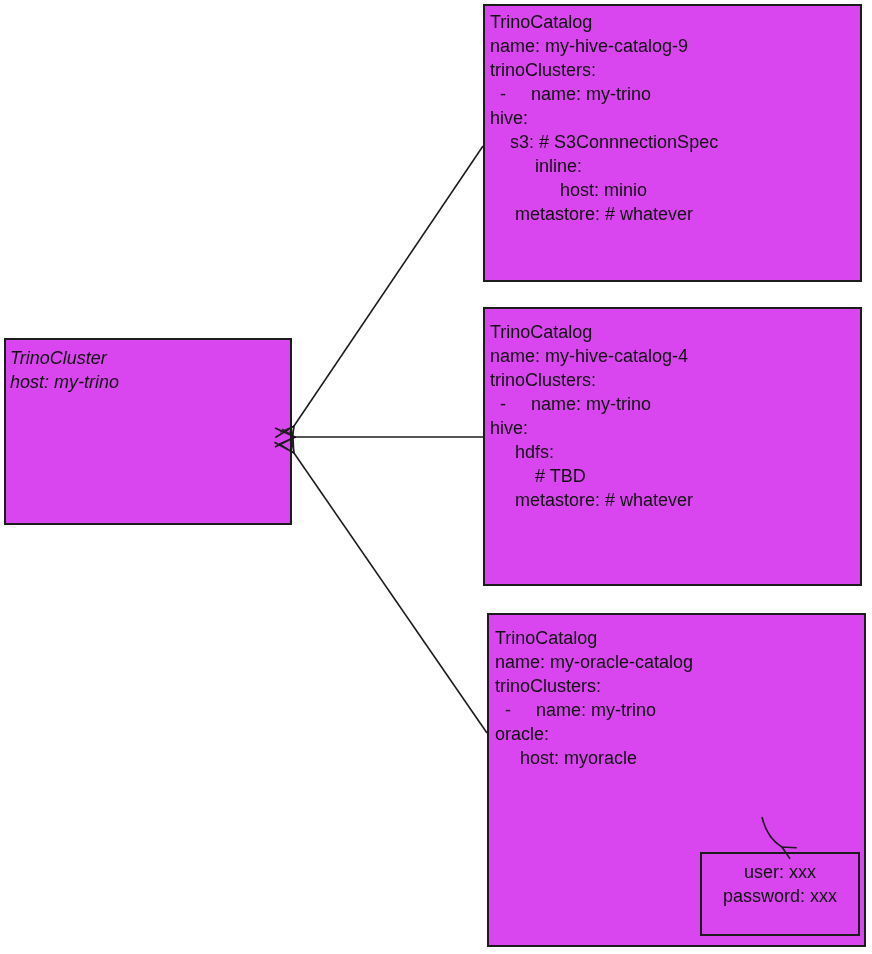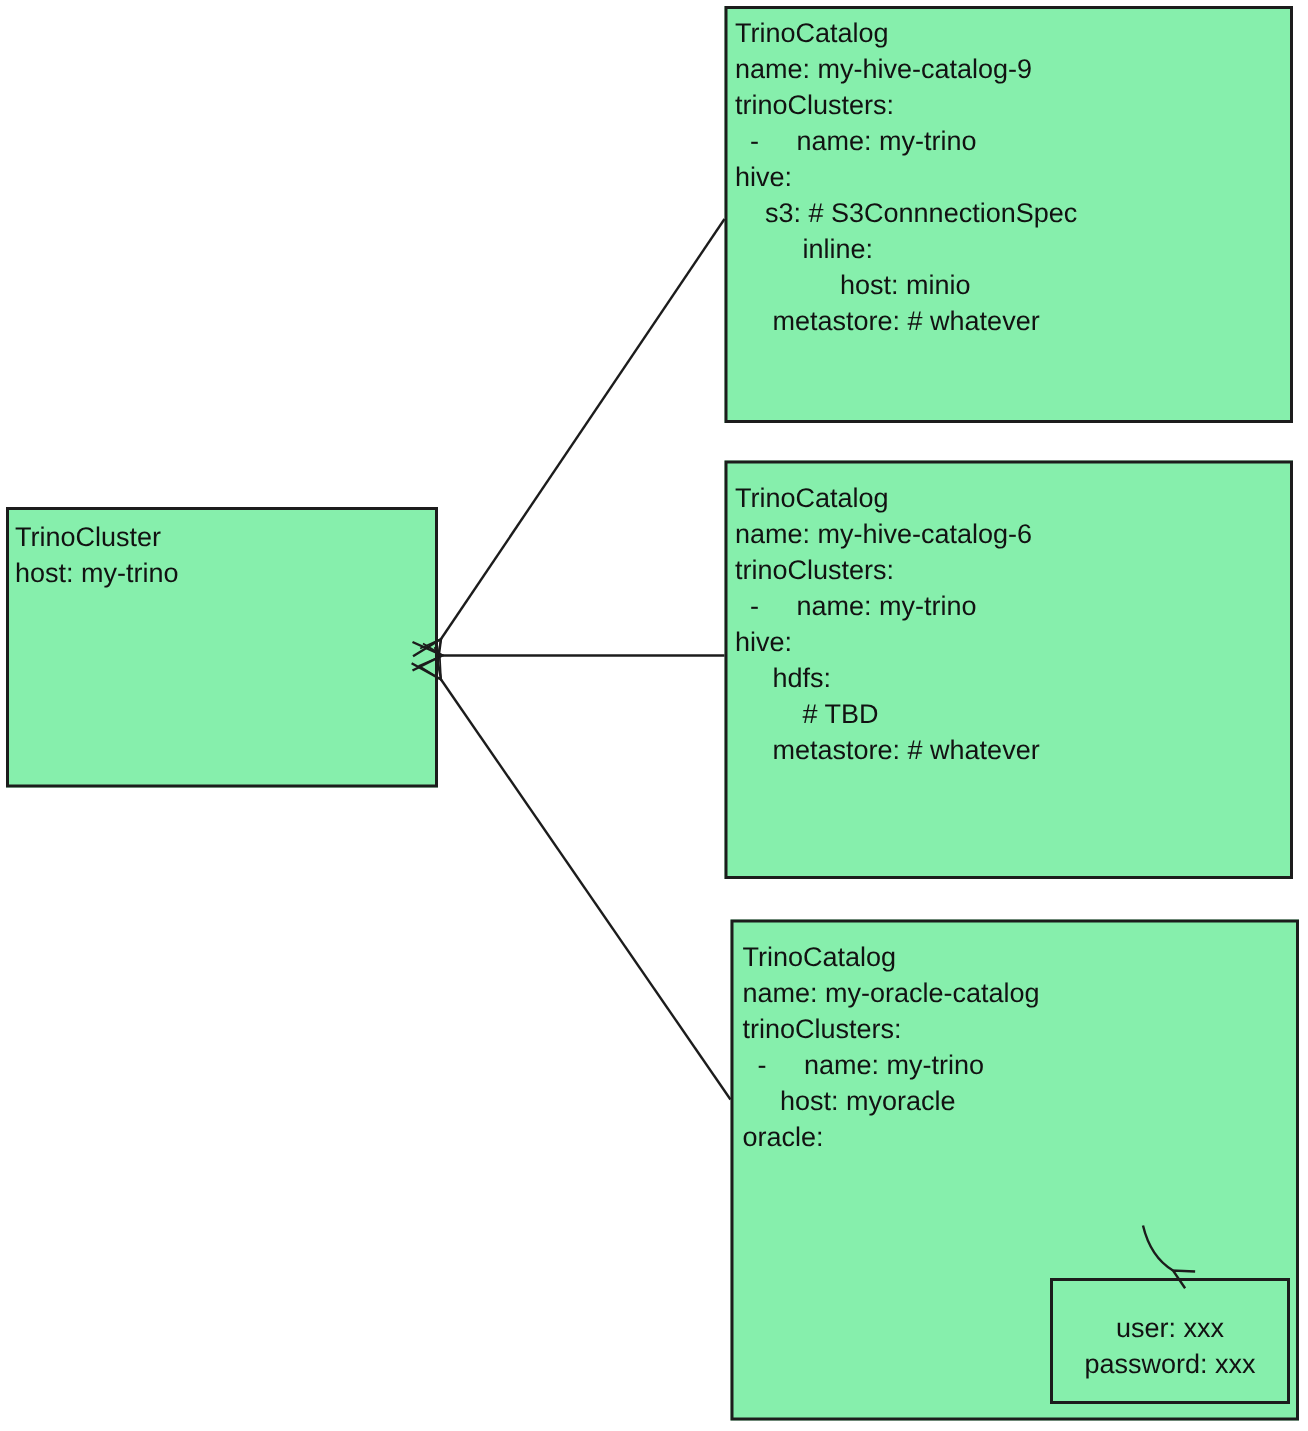--- a/index.html
+++ b/index.html
@@ -8,33 +8,33 @@
     width: 872px;
     height: 954px;
     background: #ffffff;
     font-family: "Liberation Sans", sans-serif;
     color: #121212;
     overflow: hidden;
   }
   .node {
     position: absolute;
     border: 2px solid #1c1c1c;
-    background: #86efac;
+    background: #d946ef;
     box-sizing: border-box;
     font-size: 18px;
     line-height: 24px;
   }
   .node .line { white-space: pre; }
-  #cluster-box  { left: 4px;   top: 338px; width: 288px; height: 187px; padding: 6px 4px; }
+  #cluster-box  { left: 4px;   top: 338px; width: 288px; height: 187px; padding: 6px 4px; font-style: italic; }
   #catalog1-box { left: 483px; top: 4px;   width: 379px; height: 278px; padding: 4px 5px; }
   #catalog2-box { left: 483px; top: 307px; width: 379px; height: 279px; padding: 11px 5px; }
   #catalog3-box { left: 487px; top: 613px; width: 379px; height: 334px; padding: 11px 6px; }
   #secret-box {
     left: 700px; top: 852px; width: 160px; height: 84px;
-    text-align: center; padding-top: 19px;
+    text-align: center; padding-top: 6px;
   }
   #edges {
     position: absolute;
     left: 0; top: 0;
     width: 872px; height: 954px;
     pointer-events: none;
   }
 </style>
 </head>
 <body>
@@ -53,36 +53,36 @@
     <div class="line">  -     name: my-trino</div>
     <div class="line">hive:</div>
     <div class="line">    s3: # S3ConnnectionSpec</div>
     <div class="line">         inline:</div>
     <div class="line">              host: minio</div>
     <div class="line">     metastore: # whatever</div>
   </div>
 
   <div class="node" id="catalog2-box">
     <div class="line">TrinoCatalog</div>
-    <div class="line">name: my-hive-catalog-6</div>
+    <div class="line">name: my-hive-catalog-4</div>
     <div class="line">trinoClusters:</div>
     <div class="line">  -     name: my-trino</div>
     <div class="line">hive:</div>
     <div class="line">     hdfs:</div>
     <div class="line">         # TBD</div>
     <div class="line">     metastore: # whatever</div>
   </div>
 
   <div class="node" id="catalog3-box">
     <div class="line">TrinoCatalog</div>
     <div class="line">name: my-oracle-catalog</div>
     <div class="line">trinoClusters:</div>
     <div class="line">  -     name: my-trino</div>
+    <div class="line">oracle:</div>
     <div class="line">     host: myoracle</div>
-    <div class="line">oracle:</div>
   </div>
 
   <div class="node" id="secret-box">
     <div class="line">user: xxx</div>
     <div class="line">password: xxx</div>
   </div>
 
   <svg id="edges" viewBox="0 0 872 954" xmlns="http://www.w3.org/2000/svg">
     <defs>
       <marker id="arrowhead" markerWidth="34" markerHeight="34" refX="1" refY="17" orient="auto" markerUnits="userSpaceOnUse">

